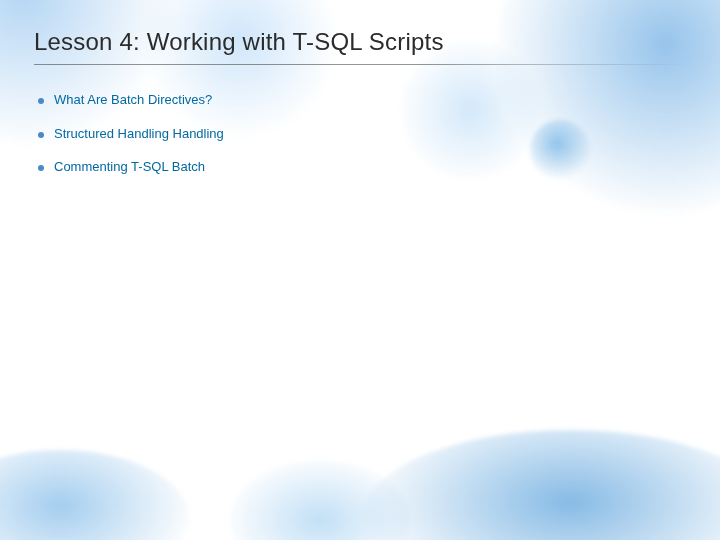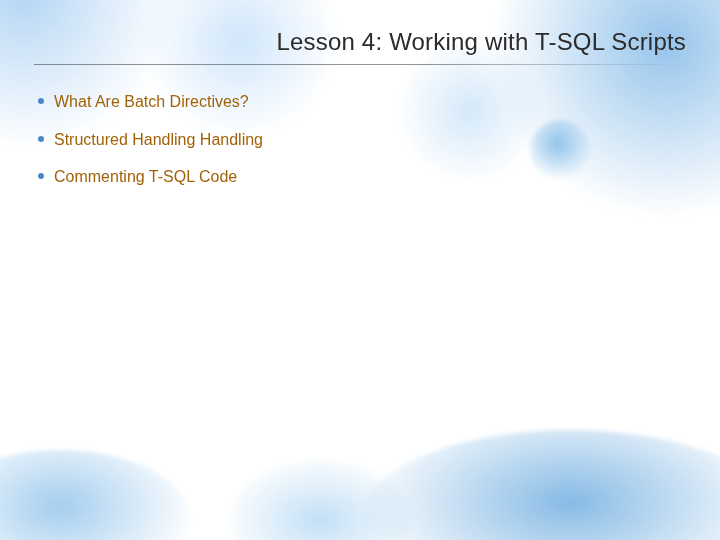--- a/index.html
+++ b/index.html
@@ -50,21 +50,20 @@
         background: radial-gradient(circle at 45% 40%, rgba(70,155,220,0.55), rgba(70,155,220,0) 75%); }
 
   .content {
     position: relative;
     z-index: 1;
     padding: 28px 34px 0 34px;
     box-sizing: border-box;
   }
   .title-block {
     margin-bottom: 6px;
-    text-align: right;
   }
   h1.slide-title {
     margin: 0;
     padding: 0 0 6px 0;
     font-size: 24px;
     font-weight: 400;
     color: #2b2b2b;
     letter-spacing: 0.2px;
   }
   .title-rule {
@@ -73,22 +72,22 @@
     margin-top: 2px;
   }
   ul.bullets {
     list-style: none;
     margin: 18px 0 0 0;
     padding: 0 0 0 4px;
   }
   ul.bullets li {
     position: relative;
     padding: 8px 0 8px 16px;
-    font-size: 16px;
-    color: #a16207;
+    font-size: 13px;
+    color: #0369a1;
     line-height: 1.35;
   }
   ul.bullets li::before {
     content: "";
     position: absolute;
     left: 0;
     top: 15px;
     width: 6px;
     height: 6px;
     background: #4a89c8;
@@ -117,17 +116,17 @@
     </div>
 
     <ul class="bullets">
       <li>
         <span>What Are Batch Directives?</span>
       </li>
       <li>
         <span>Structured Handling Handling</span>
       </li>
       <li>
-        <span>Commenting T-SQL Code</span>
+        <span>Commenting T-SQL Batch</span>
       </li>
     </ul>
   </div>
 </div>
 
 </body></html>

